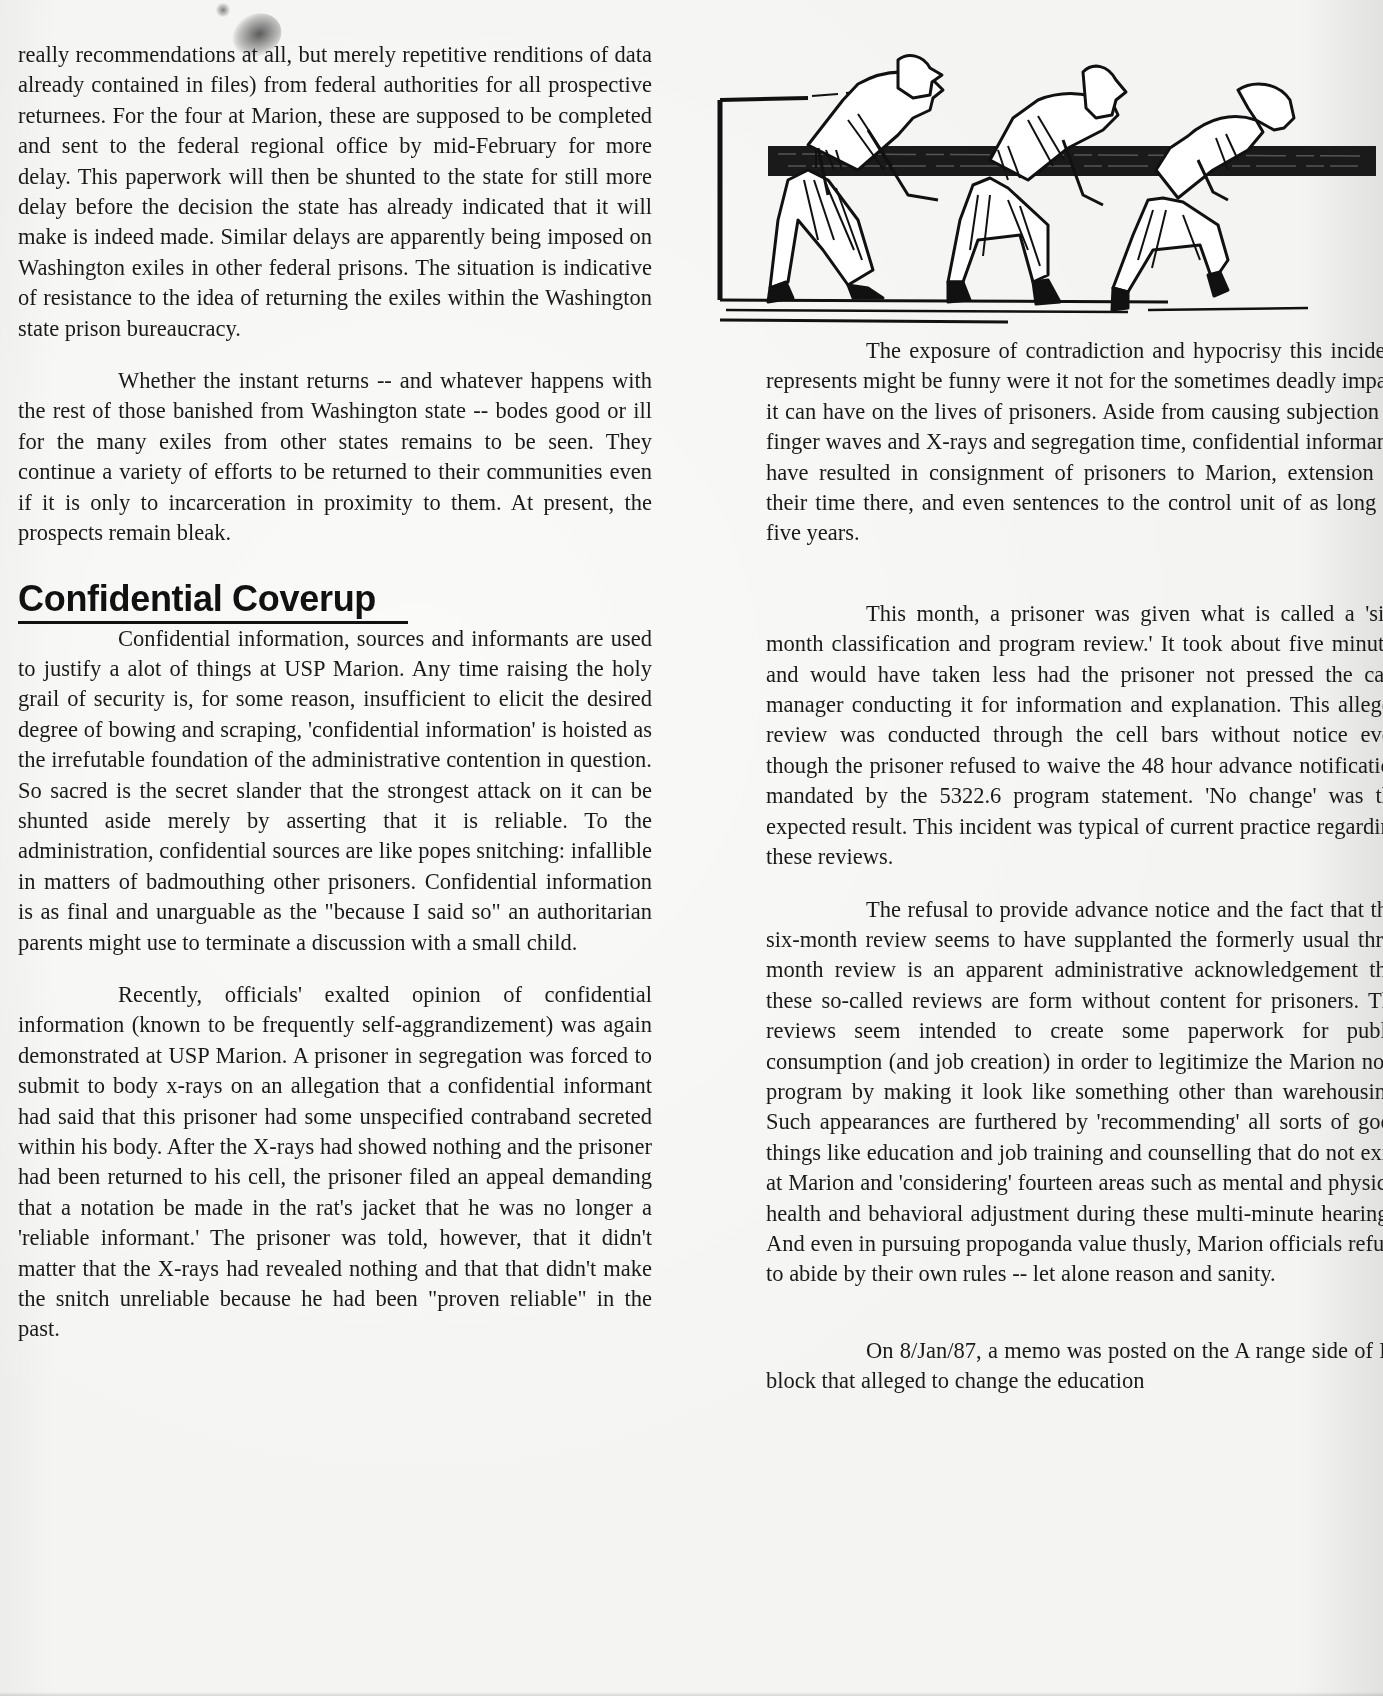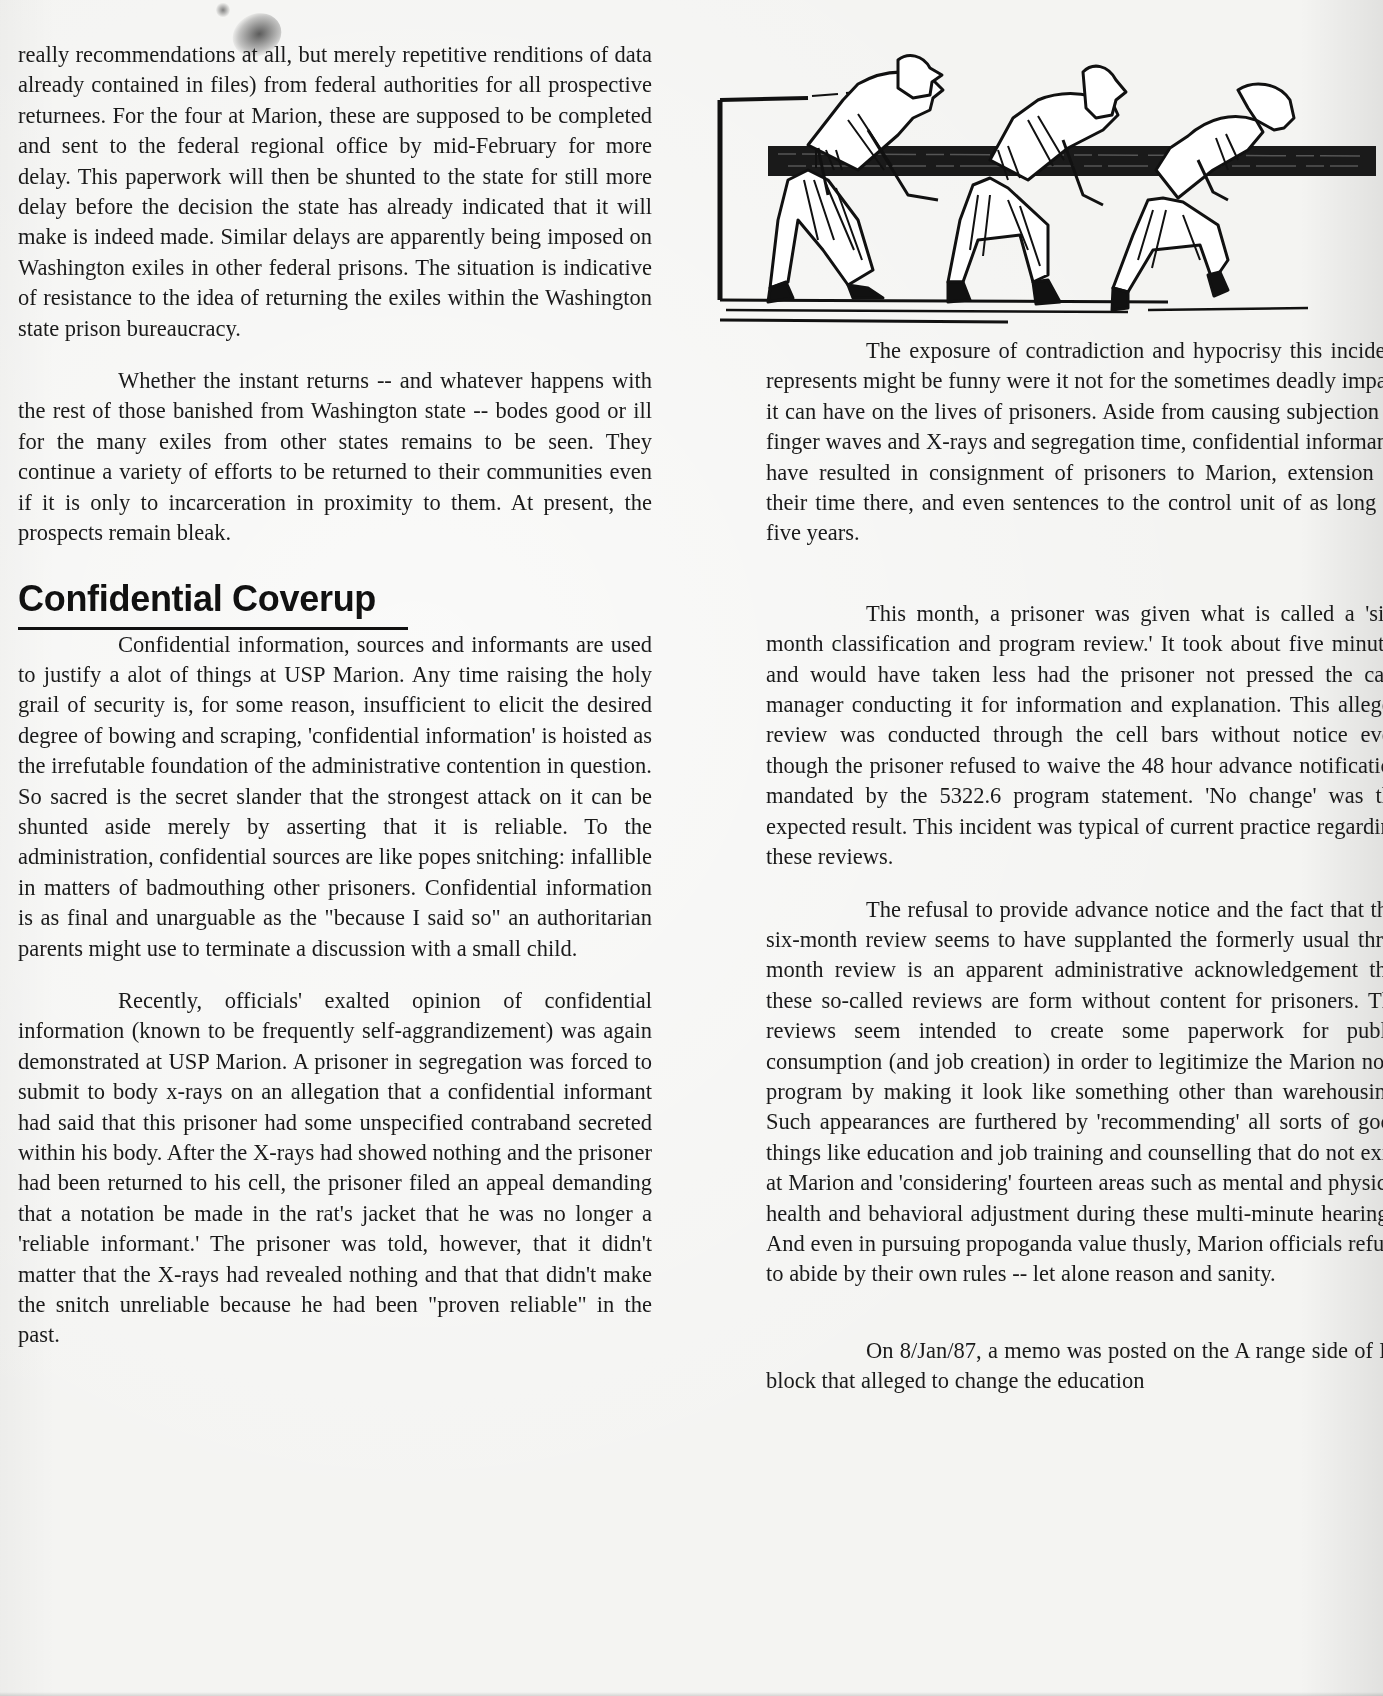--- a/index.html
+++ b/index.html
@@ -38,21 +38,21 @@
   .col-left { left: 18px; top: 40px; width: 634px; }
   .col-right { left: 718px; top: 336px; width: 637px; margin-left: 48px; }
   .col p { margin: 0; text-indent: 100px; }
   .col p.noindent { text-indent: 0; }
   .gap-l { height: 22px; }
   .heading {
     font-family: "Liberation Sans", "DejaVu Sans", sans-serif;
     font-size: 36px;
     line-height: 40px;
     margin: 0;
-    padding-bottom: 8px;
+    padding-bottom: 2px;
     border-bottom: 3px solid #111;
     display: inline-block;
     padding-right: 32px;
     color: #111;
     letter-spacing: -0.3px;
   }
   .cartoon {
     position: absolute; left: 708px; top: 20px; width: 668px; height: 310px;
   }
   .page-edge-bottom {

